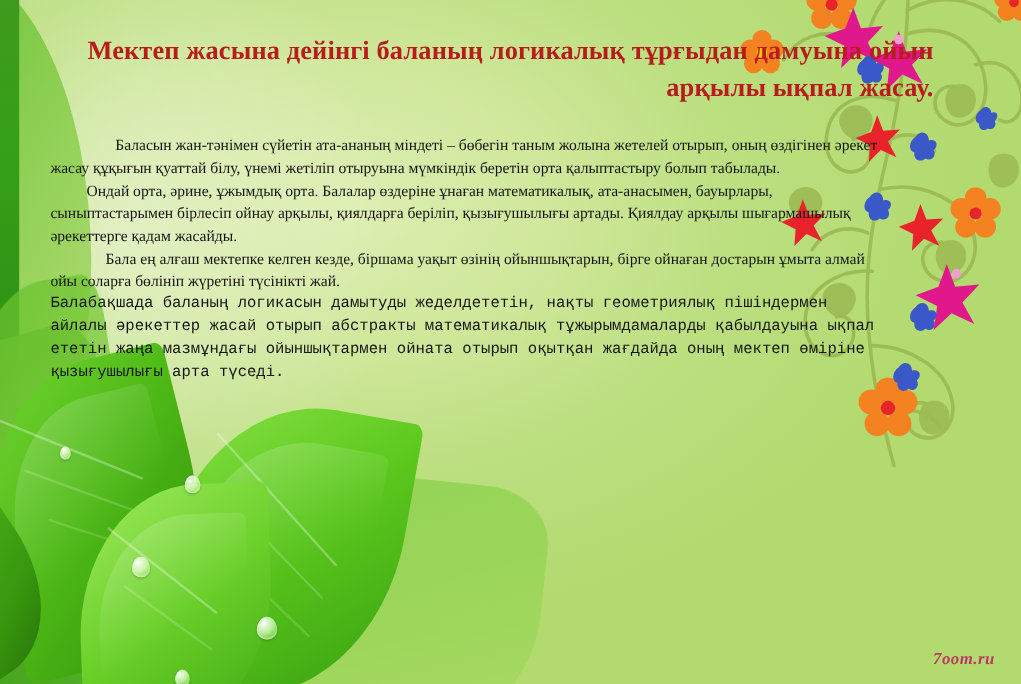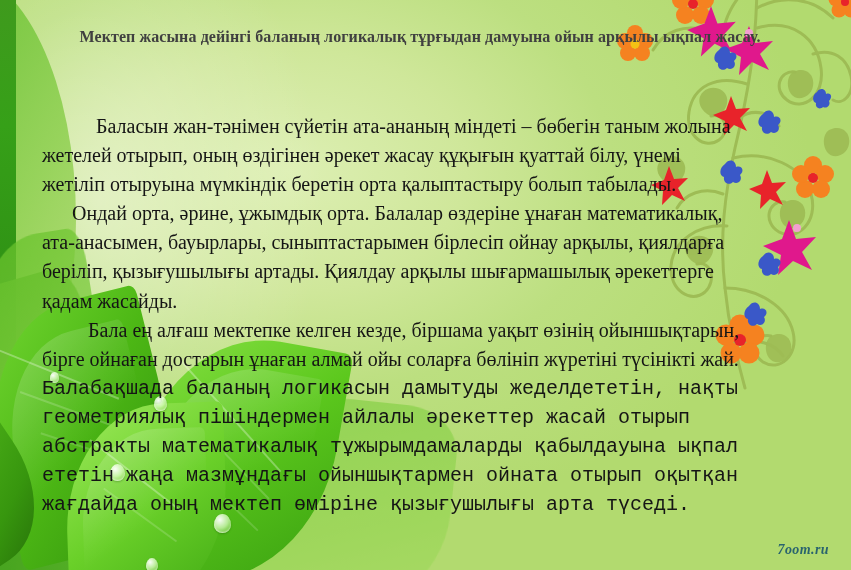--- a/index.html
+++ b/index.html
@@ -98,53 +98,53 @@
     height: 420px;
     pointer-events: none;
   }
 
   
   .title {
     position: absolute;
     left: 62px;
     top: 26px;
     width: 716px;
-    text-align: center;
+    text-align: right;
     font-weight: bold;
-    font-size: 16px;
+    font-size: 22px;
     line-height: 1.42;
-    color: #404040;
+    color: #b91c1c;
     letter-spacing: .1px;
   }
   .body-copy {
     position: absolute;
     left: 42px;
     top: 112px;
     width: 700px;
-    font-size: 20px;
+    font-size: 13px;
     line-height: 1.455;
     color: #151515;
   }
   .body-copy p {
     margin: 0;
   }
   .p-indent-lg { text-indent: 54px; }
   .p-indent-sm { text-indent: 30px; }
   .p-indent-md { text-indent: 46px; }
   .p-indent-none { text-indent: 0; font-family: Liberation Mono, monospace; }
 
   .watermark {
     position: absolute;
     right: 22px;
     bottom: 12px;
     font-family: "Liberation Serif", "DejaVu Serif", serif;
     font-style: italic;
     font-weight: bold;
     font-size: 14px;
-    color: #0c4a6e;
+    color: #be185d;
     opacity: .82;
     letter-spacing: .4px;
   }
 </style>
 </head>
 <body>
 
 <div id="slide">
 
   <div class="bg-base"></div>
@@ -285,19 +285,19 @@
   </div>
 
   <div class="title">
     <span>Мектеп жасына дейінгі баланың логикалық тұрғыдан дамуына</span>
     <span>ойын арқылы ықпал жасау.</span>
   </div>
 
   <div class="body-copy">
     <p class="p-indent-lg">Баласын жан-тәнімен сүйетін ата-ананың міндеті – бөбегін таным жолына жетелей отырып, оның өздігінен әрекет жасау құқығын қуаттай білу, үнемі жетіліп отыруына мүмкіндік беретін орта қалыптастыру болып табылады.</p>
     <p class="p-indent-sm">Ондай орта, әрине, ұжымдық орта. Балалар өздеріне ұнаған математикалық, ата-анасымен, бауырлары, сыныптастарымен бірлесіп ойнау арқылы, қиялдарға беріліп, қызығушылығы артады. Қиялдау арқылы шығармашылық әрекеттерге қадам жасайды.</p>
-    <p class="p-indent-md">Бала ең алғаш мектепке келген кезде, біршама уақыт өзінің ойыншықтарын, бірге ойнаған достарын ұнаған алмай ойы соларға бөлініп жүретіні түсінікті жай.</p>
+    <p class="p-indent-md">Бала ең алғаш мектепке келген кезде, біршама уақыт өзінің ойыншықтарын, бірге ойнаған достарын ұмыта алмай ойы соларға бөлініп жүретіні түсінікті жай.</p>
     <p class="p-indent-none">Балабақшада баланың логикасын дамытуды жеделдететін, нақты геометриялық пішіндермен айлалы әрекеттер жасай отырып абстракты математикалық тұжырымдамаларды қабылдауына ықпал ететін жаңа мазмұндағы ойыншықтармен ойната отырып оқытқан жағдайда оның мектеп өміріне қызығушылығы арта түседі.</p>
   </div>
 
   <div class="watermark">7oom.ru</div>
 
 </div>
 
 </body></html>

